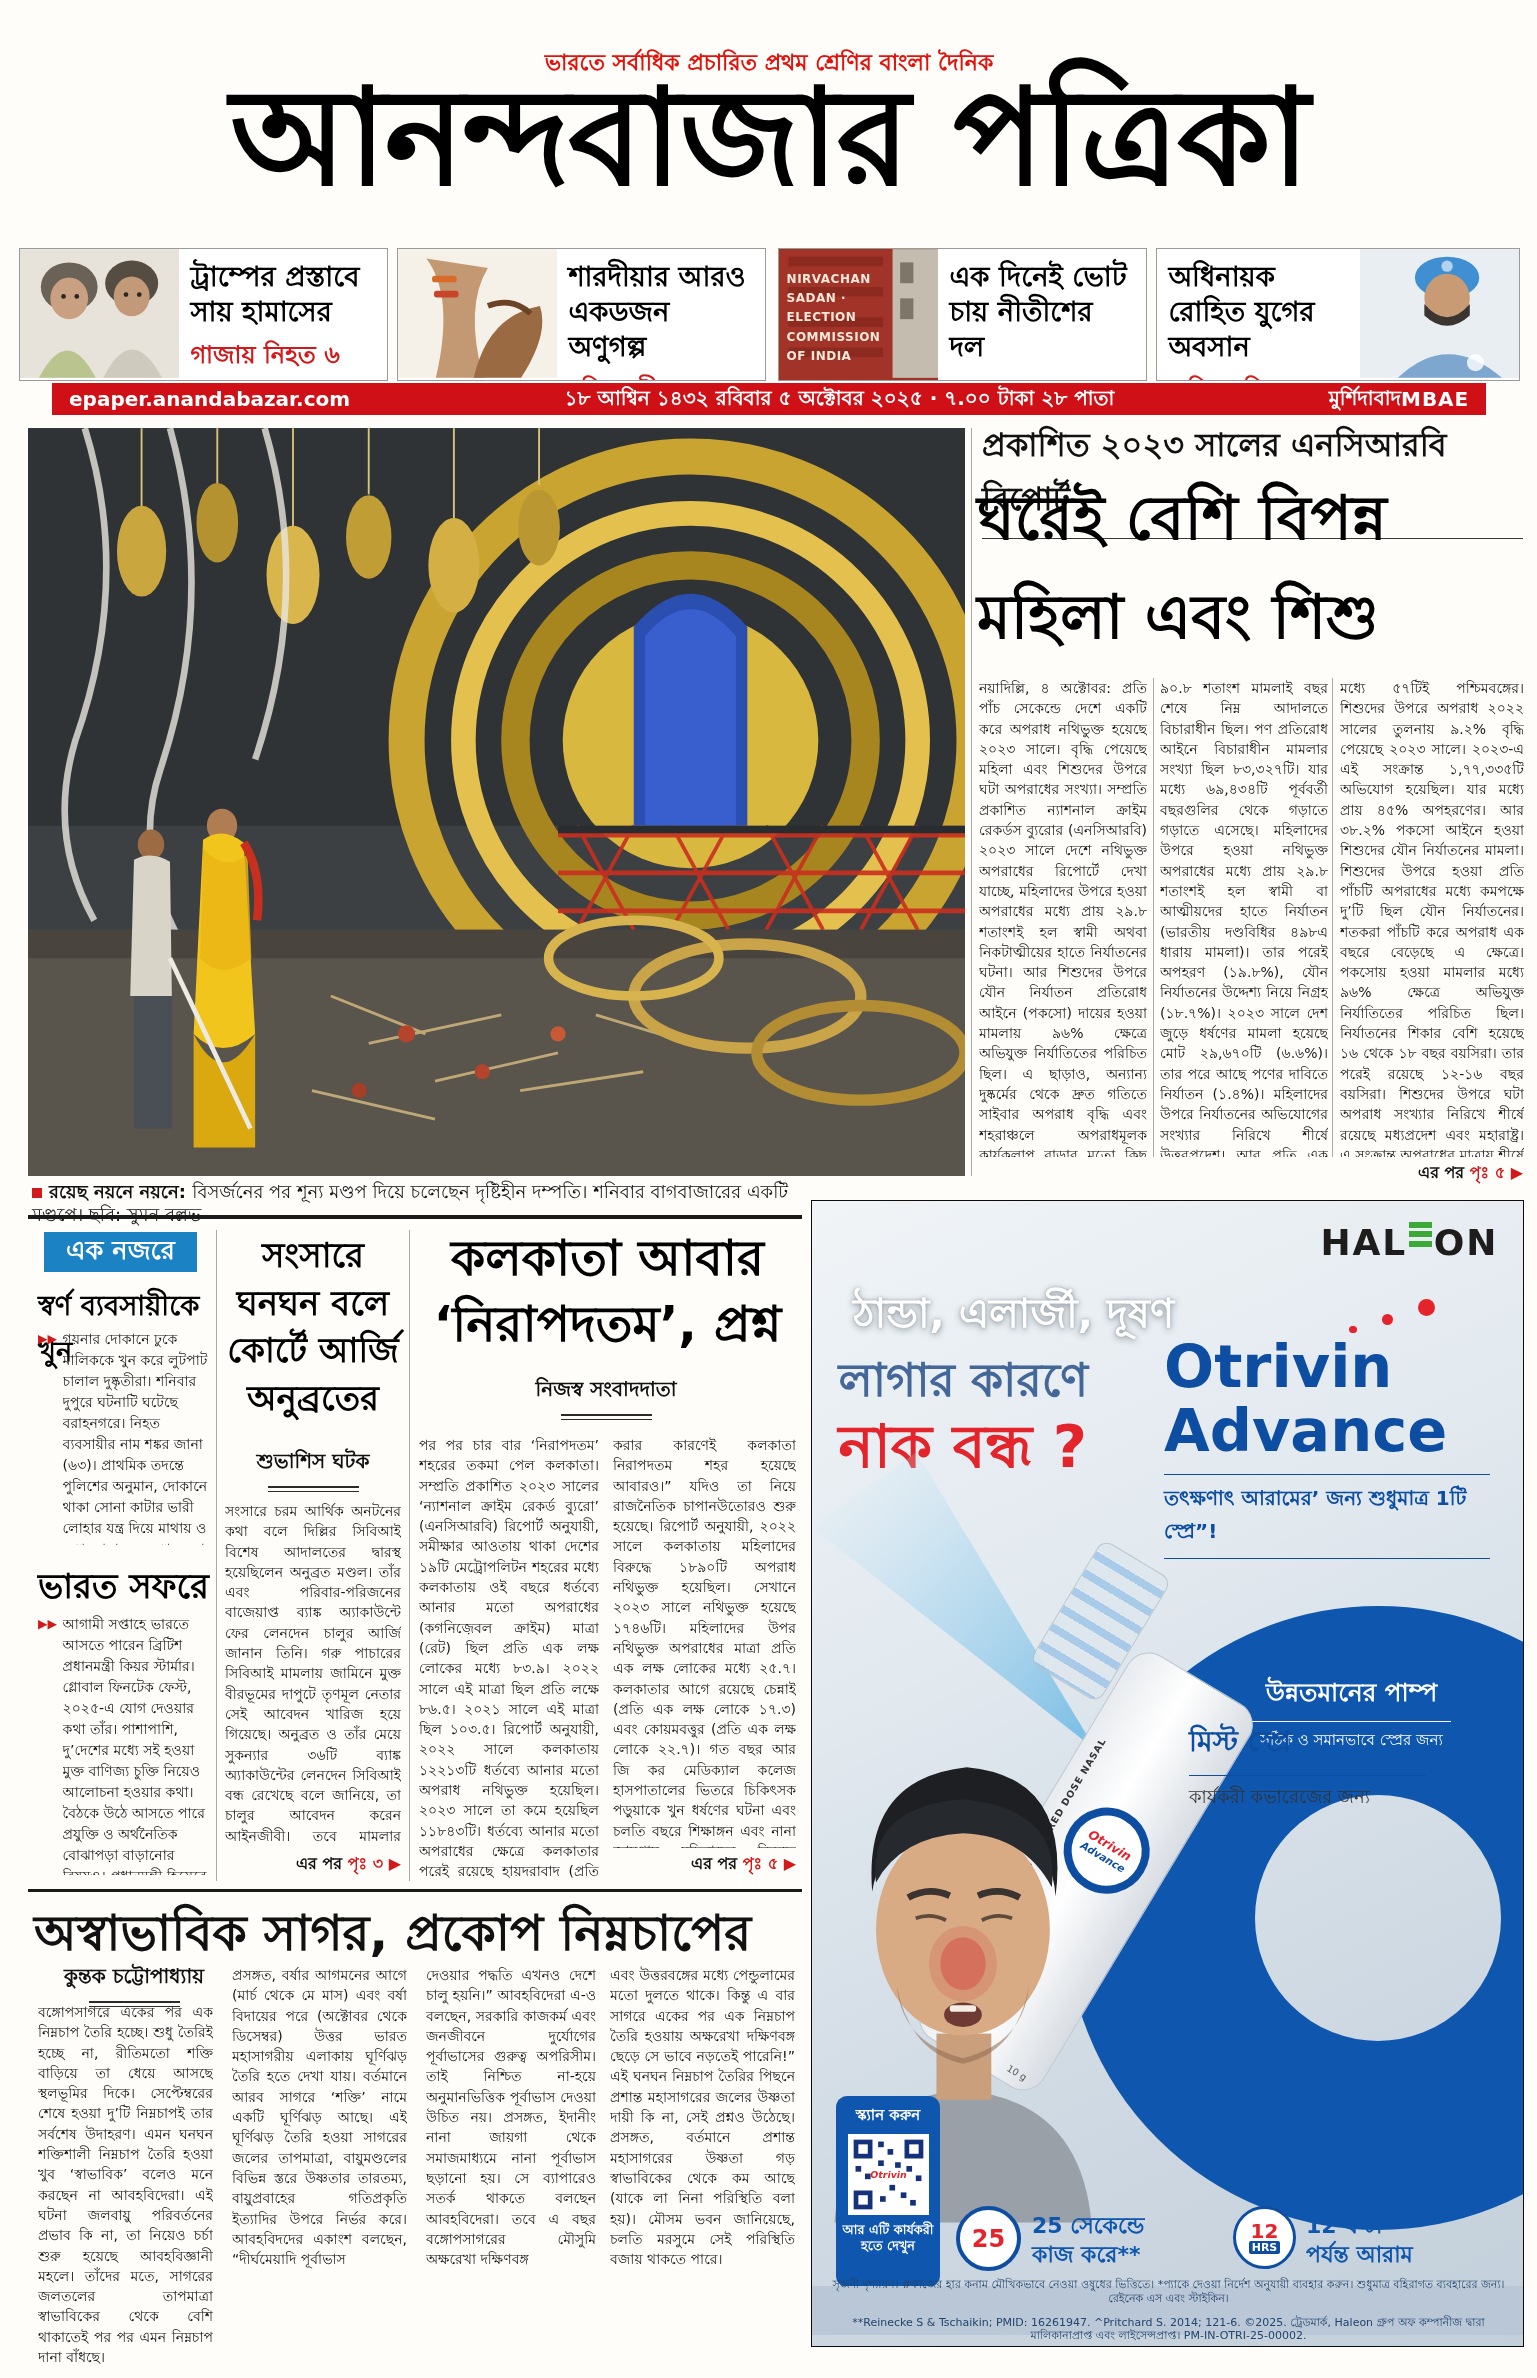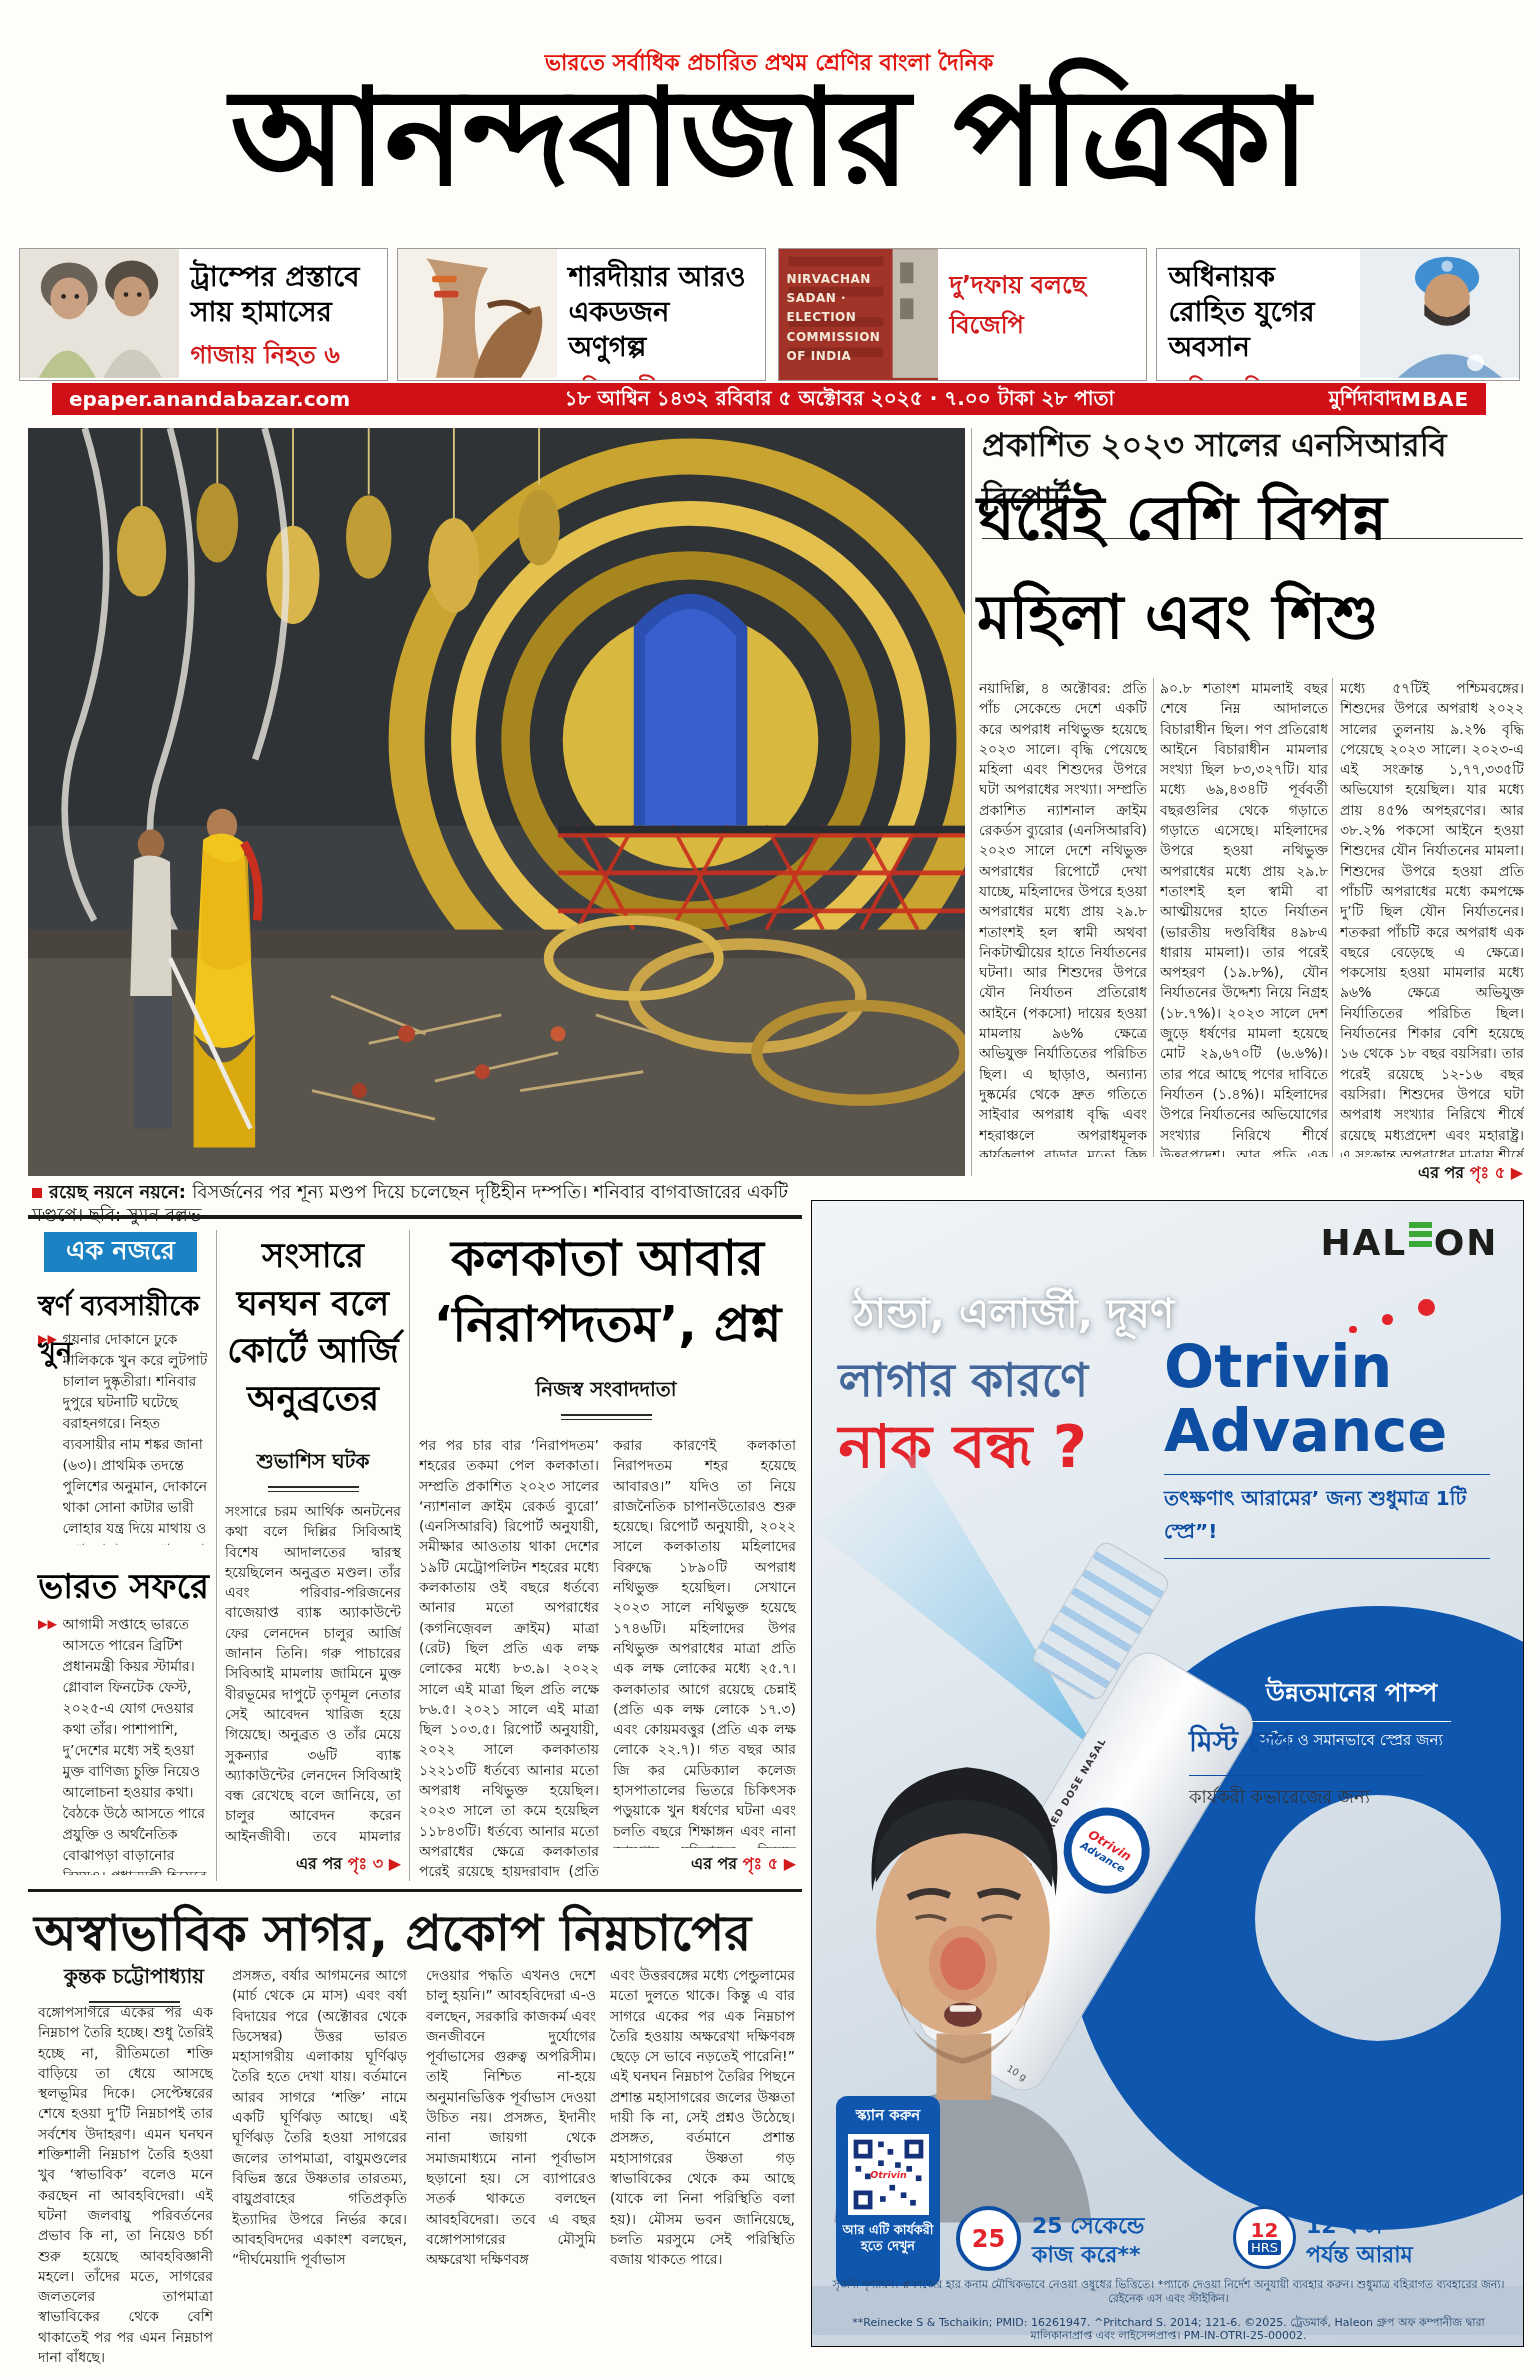--- a/index.html
+++ b/index.html
@@ -73,21 +73,21 @@
          display:flex;flex-direction:column;align-items:center;justify-content:center;}
   #bcirc .o1{color:#e3242b;font-size:12.3px;font-weight:800;font-style:italic;}
   #bcirc .o2{color:#0d4ea3;font-size:10.4px;font-weight:800;font-style:italic;}
   #qrcard{left:24px;top:895px;width:104px;height:191px;background:#0f57ae;border-radius:11.4px;color:#fff;text-align:center;}
   #qrcard .t{font-size:15px;font-weight:800;margin-top:6.6px;}
   #qrbox{width:81px;height:81px;background:#fff;border-radius:5.7px;margin:6.6px auto;position:relative;}
   #qrcard .c{font-size:12.8px;line-height:1.3;padding:0 4.7px;font-weight:700;}
   .watch{position:absolute;width:57px;height:57px;border:4.7px solid #0d4ea3;border-radius:50%;background:#fff;
          display:flex;align-items:center;justify-content:center;flex-direction:column;}
   .watch .n{color:#e3242b;font-size:24px;font-weight:800;line-height:1;}
-  .watch .u{color:#fff;background:#0d4ea3;font-size:13px;font-weight:400;padding:0 2.8px;border-radius:1.9px;margin-top:0.9px;}
+  .watch .u{color:#fff;background:#0d4ea3;font-size:11px;font-weight:700;padding:0 2.8px;border-radius:1.9px;margin-top:0.9px;}
   .btxt{position:absolute;font-size:22px;font-weight:800;color:#0f57ae;line-height:1.3;}
   #disc{left:0;top:1085px;width:713px;height:49px;background:#b9c7d6;color:#23456e;text-align:center;
         display:flex;flex-direction:column;justify-content:center;gap:10px;}
   #disc div{font-size:11px;line-height:1.25;padding:0 13.2px;}
   
   #w-head{left:34px;top:1896px;width:757px;font-size:49px;font-weight:800;}
   .wcol{top:2002px;height:365px;}
 </style>
 </head>
 <body>
@@ -144,20 +144,21 @@
         <rect x="128" y="14" width="14" height="22" fill="#7e7668"></rect>
           <rect x="128" y="52" width="14" height="22" fill="#7e7668"></rect>
         <rect x="10" y="8" width="100" height="10" fill="#8c2a20"></rect>
           <rect x="10" y="40" width="100" height="10" fill="#8c2a20"></rect>
         <rect x="10" y="72" width="100" height="10" fill="#8c2a20"></rect>
           <rect x="10" y="104" width="100" height="10" fill="#8c2a20"></rect>
       </svg>
       <div style="position:absolute;top:21px;left:7.6px;width:99px;color:#f3e8d8;font-size:12px;font-weight:700;line-height:1.6;letter-spacing:0.5px;">NIRVACHAN SADAN · ELECTION COMMISSION OF INDIA</div>
     </div>
     <div class="ttext">
+      <div class="thead">এক দিনেই ভোট চায় নীতীশের দল</div>
       <div class="tsub"><span class="red">দু’দফায় বলছে বিজেপি </span></div>
     </div>
   </div>
 
   <div class="abs teaser" style="left:1156px;width:362px;flex-direction:row-reverse;">
     <div class="tphoto">
       <svg width="159" height="129" viewBox="0 0 168 136">
         <rect width="168" height="136" fill="#e9eef2"></rect>
         <ellipse cx="92" cy="30" rx="34" ry="22" fill="#3f8fd2"></ellipse>
         <circle cx="92" cy="18" r="6" fill="#ffffff" opacity=".6"></circle>

